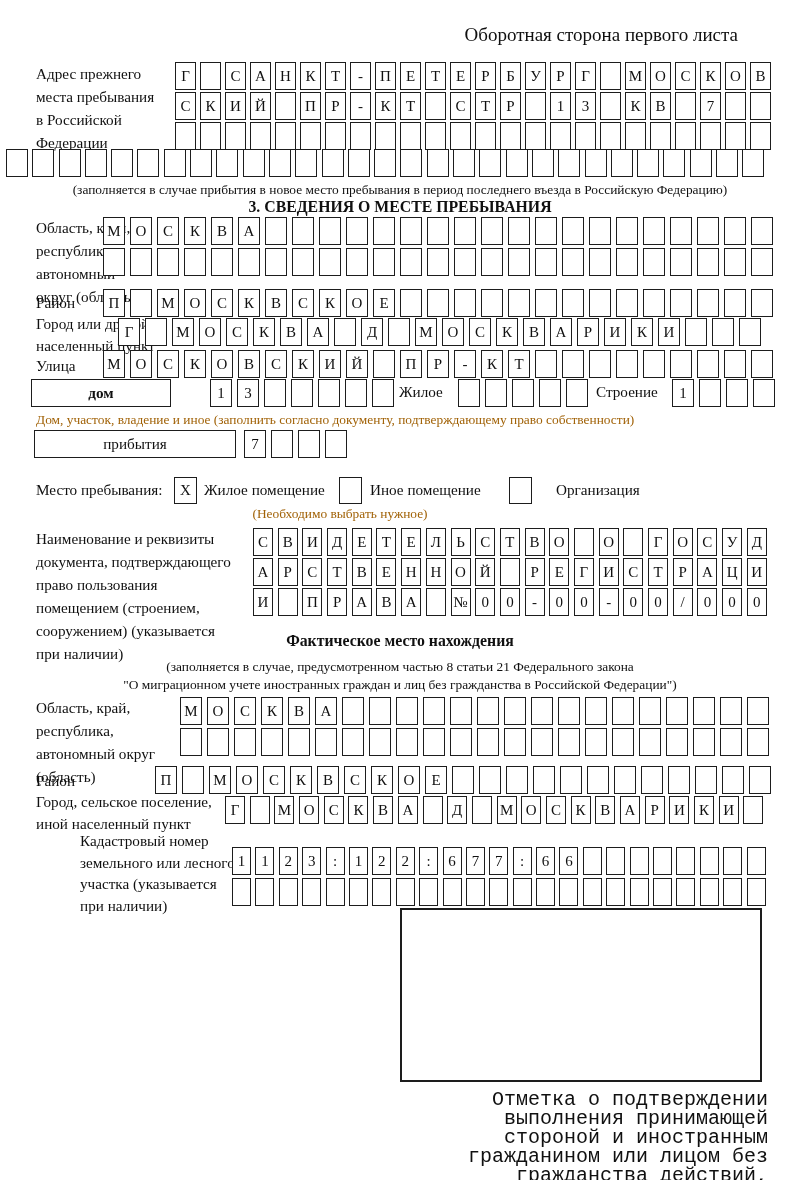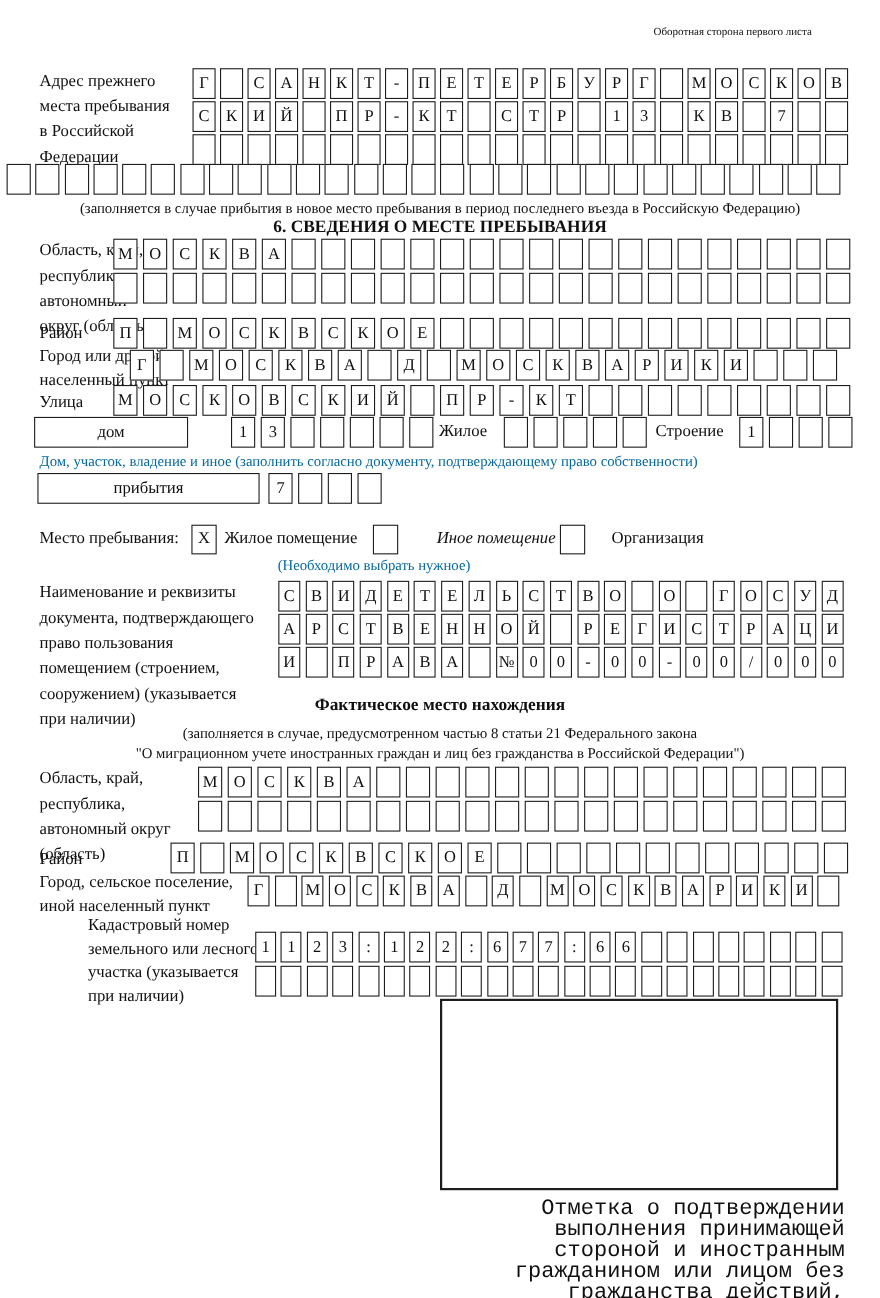--- a/index.html
+++ b/index.html
@@ -1,23 +1,23 @@
 <!DOCTYPE html>
 <html><head>
 <meta charset="utf-8">
 <style>
   html,body{margin:0;padding:0;background:#fff;}
   .sheet{position:relative;width:800px;height:1180px;background:#ffffff;
          font-family:"Liberation Serif",serif;color:#101010;overflow:hidden;}
   .lbl{position:absolute;font-size:15.2px;line-height:23px;white-space:pre-line;}
   .lbl.lh21{line-height:21.5px;}
-  .note{position:absolute;font-size:13.4px;color:#0369a1;}
+  .note{position:absolute;font-size:13.4px;color:#a16207;}
   .noteC{position:absolute;left:0;width:800px;text-align:center;font-size:13.4px;white-space:pre-line;line-height:18px;}
   .title{position:absolute;left:0;width:800px;text-align:center;font-weight:bold;font-size:15.8px;}
-  .hdrnote{position:absolute;top:24px;right:62px;font-size:10px;}
+  .hdrnote{position:absolute;top:24px;right:62px;font-size:19px;}
   .cells{position:absolute;display:flex;}
   .cg1{gap:4px;}   .cg1 .cell{width:21px;}
   .cg2{gap:5px;}   .cg2 .cell{width:22px;}
   .cg3{gap:4.7px;} .cg3 .cell{width:20px;}
   .cg4{gap:4.4px;} .cg4 .cell{width:19px;}
   .cg5{gap:4.3px;} .cg5 .cell{width:22px;}
   .cell{height:28px;box-sizing:border-box;border:1.7px solid #1d1d1d;
         display:flex;align-items:center;justify-content:center;
         font-size:15px;background:#fff;}
   .wbox{position:absolute;box-sizing:border-box;border:1.7px solid #1d1d1d;height:28px;
@@ -145,21 +145,21 @@
       <span class="cell"></span>
       <span class="cell"></span>
       <span class="cell"></span>
       <span class="cell"></span>
       <span class="cell"></span>
       <span class="cell"></span>
       <span class="cell"></span>
     </div>
   <div class="noteC" style="top:181px;">(заполняется в случае прибытия в новое место пребывания в период последнего въезда в Российскую Федерацию)</div>
 
-  <div class="title" style="top:198px;">6. СВЕДЕНИЯ О МЕСТЕ ПРЕБЫВАНИЯ</div>
+  <div class="title" style="top:198px;">3. СВЕДЕНИЯ О МЕСТЕ ПРЕБЫВАНИЯ</div>
 
   <div class="lbl" style="left:36px;top:216px;">Область, край,
 республика,
 автономный
 округ (область)</div>
   <div class="cells cg2" style="left:103px;top:217px;">
       <span class="cell">М</span>
       <span class="cell">О</span>
       <span class="cell">С</span>
       <span class="cell">К</span>
@@ -293,21 +293,21 @@
       <span class="cell"></span>
       <span class="cell"></span>
       <span class="cell"></span>
       <span class="cell"></span>
       <span class="cell"></span>
       <span class="cell"></span>
       <span class="cell"></span>
       <span class="cell"></span>
     </div>
 
-  <div class="wbox" style="left:31px;top:379px;width:140px;">дом</div>
+  <div class="wbox" style="left:31px;top:379px;width:140px;font-weight:bold;">дом</div>
   <div class="cells cg2" style="left:210px;top:379px;">
       <span class="cell">1</span>
       <span class="cell">3</span>
       <span class="cell"></span>
       <span class="cell"></span>
       <span class="cell"></span>
       <span class="cell"></span>
       <span class="cell"></span>
     </div>
   <div class="inl" style="left:399px;top:383px;">Жилое</div>
@@ -332,21 +332,21 @@
       <span class="cell">7</span>
       <span class="cell"></span>
       <span class="cell"></span>
       <span class="cell"></span>
     </div>
 
   <div class="inl" style="left:36px;top:481px;">Место пребывания:</div>
   <div class="chk" style="left:174px;top:477px;">X</div>
   <div class="inl" style="left:204px;top:481px;">Жилое помещение</div>
   <div class="chk" style="left:339px;top:477px;"></div>
-  <div class="inl" style="left:397px;top:481px;font-style:italic;">Иное помещение</div>
+  <div class="inl" style="left:370px;top:481px;">Иное помещение</div>
   <div class="chk" style="left:509px;top:477px;"></div>
   <div class="inl" style="left:556px;top:481px;">Организация</div>
   <div class="note" style="left:160px;top:506px;width:360px;text-align:center;">(Необходимо выбрать нужное)</div>
 
   <div class="lbl" style="left:36px;top:527px;">Наименование и реквизиты
 документа, подтверждающего
 право пользования
 помещением (строением,
 сооружением) (указывается
 при наличии)</div>

